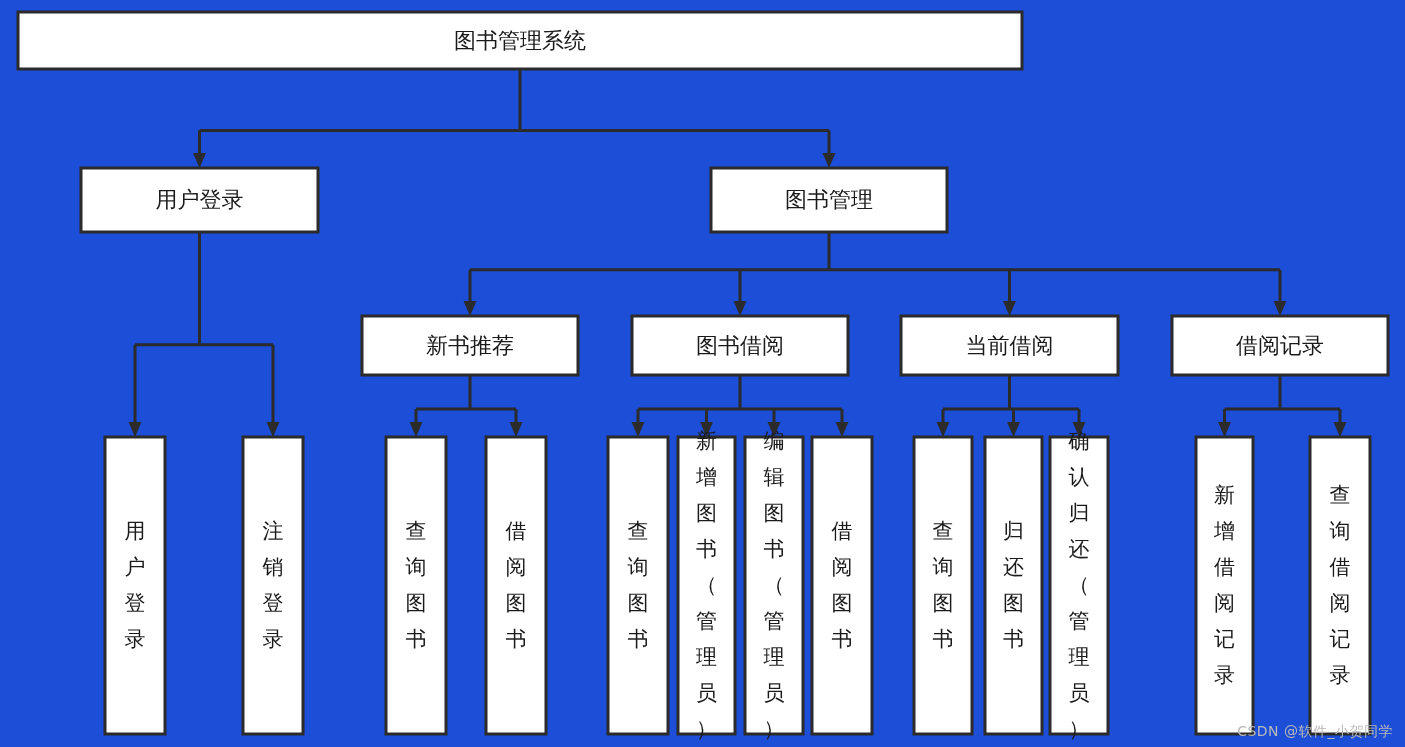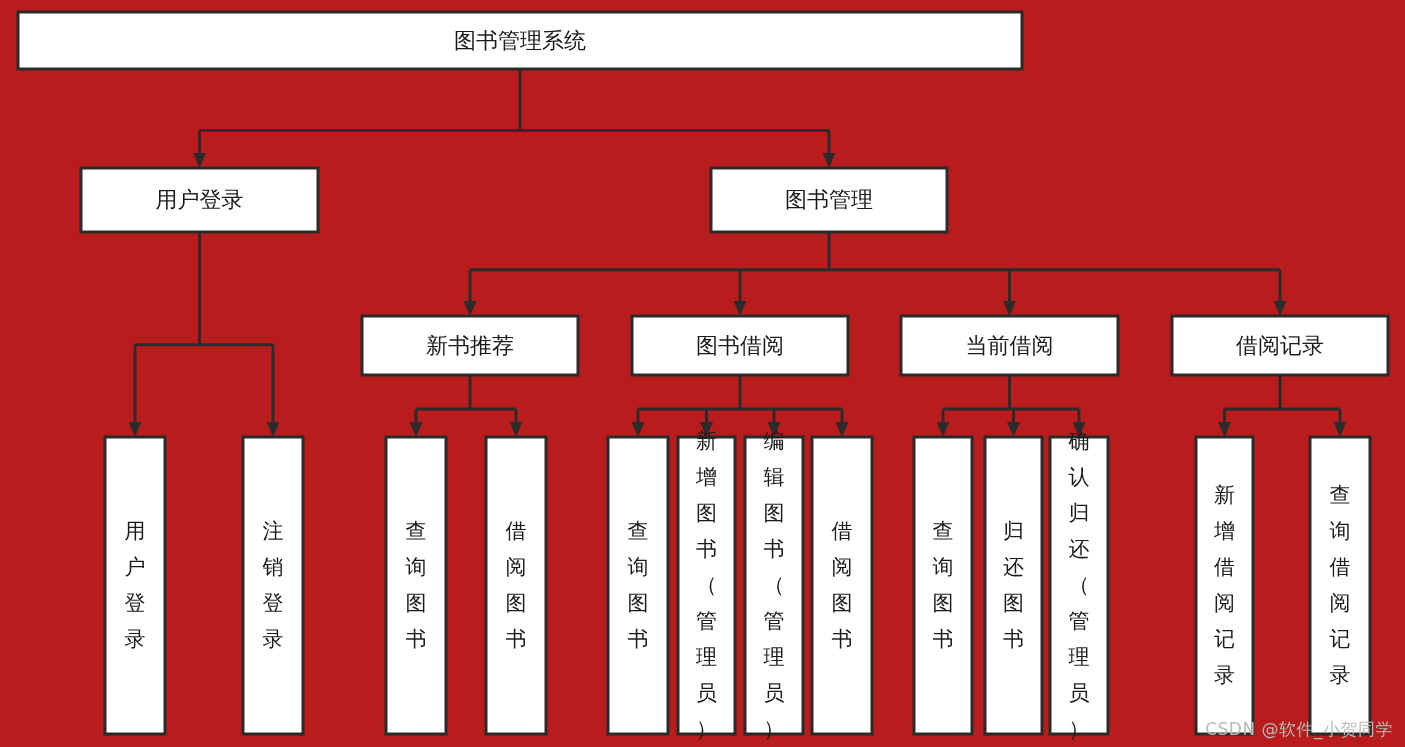--- a/index.html
+++ b/index.html
@@ -1,38 +1,38 @@
 <!DOCTYPE html>
 <html><head>
 <meta charset="utf-8">
 <style>
   html,body{margin:0;padding:0;background:#ffffff;}
   body{
     width:1405px;height:747px;
     font-family:"DejaVu Sans","Liberation Sans",sans-serif;
     overflow:hidden;
   }
-  #diagram-root{position:relative;width:1405px;height:747px;background:#b91c1c;}
+  #diagram-root{position:relative;width:1405px;height:747px;background:#1d4ed8;}
   svg.diagram{position:absolute;left:0;top:0;width:1405px;height:747px;display:block;}
   .node-box{fill:#ffffff;stroke:#2b2b2b;stroke-width:3;}
   .connector{stroke:#2b2b2b;stroke-width:3;fill:none;}
   .arrow-head{fill:#2b2b2b;stroke:none;}
   .node-label{
     fill:#1a1a1a;
     font-family:"DejaVu Sans","Liberation Sans",sans-serif;
     text-anchor:middle;
     dominant-baseline:middle;
   }
   .label-h{font-size:22px;}
   .label-v{font-size:21px;}
   .vchar{text-anchor:middle;}
   .watermark{
     position:absolute;
     right:12px;bottom:6px;
-    font-size:17px;
+    font-size:14px;
     color:#b9b9b9;
     font-family:"DejaVu Sans","Liberation Sans",sans-serif;
     letter-spacing:.5px;
     white-space:nowrap;
     pointer-events:none;
   }
 </style>
 </head>
 <body>
 

